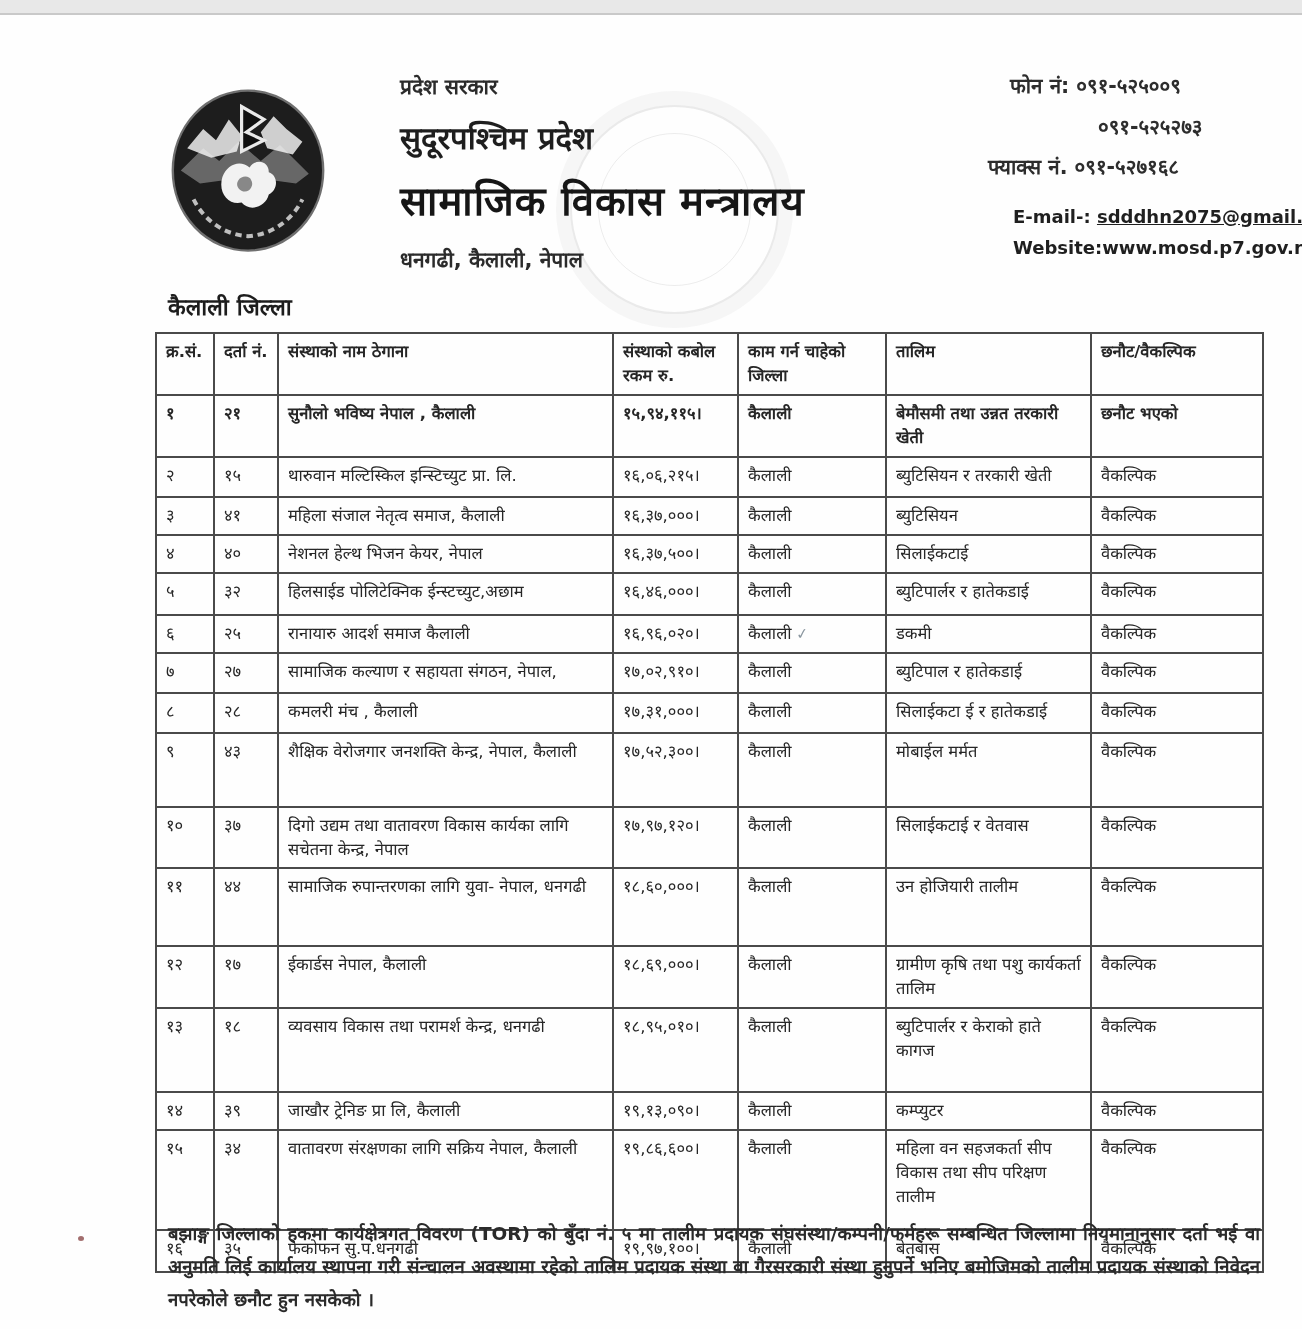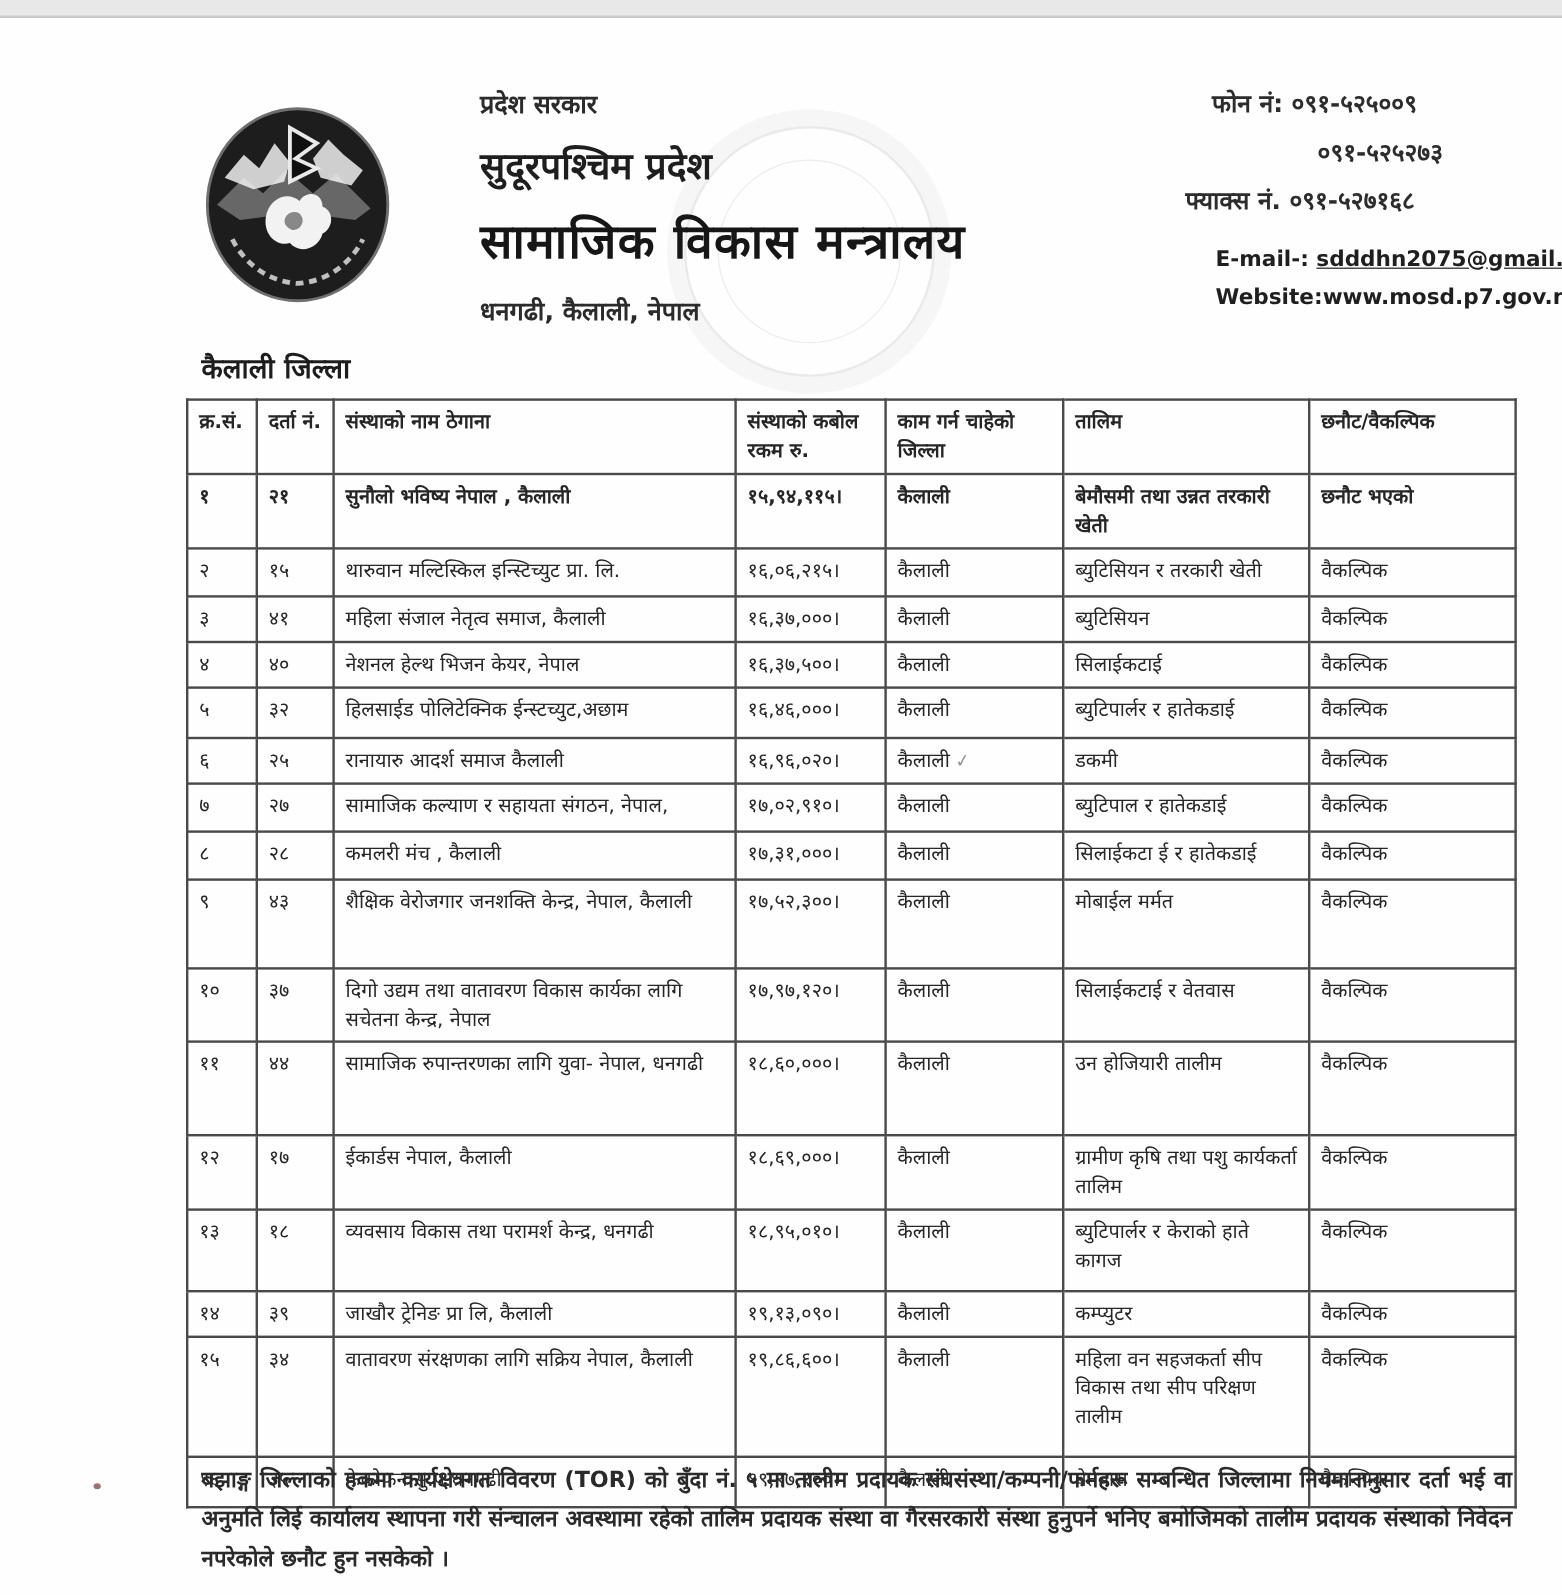--- a/index.html
+++ b/index.html
@@ -64,21 +64,21 @@
   tbody tr:nth-child(3){height:36px;}
   tbody tr:nth-child(4){height:35px;}
   tbody tr:nth-child(5){height:42px;}
   tbody tr:nth-child(6){height:35px;}
   tbody tr:nth-child(7){height:40px;}
   tbody tr:nth-child(8){height:40px;}
   tbody tr:nth-child(9){height:74px;}
   tbody tr:nth-child(10){height:55px;}
   tbody tr:nth-child(11){height:78px;}
   tbody tr:nth-child(12){height:58px;}
-  tbody tr:nth-child(13){height:68px;}
+  tbody tr:nth-child(13){height:84px;}
   tbody tr:nth-child(14){height:38px;}
   tbody tr:nth-child(15){height:100px;}
   tbody tr:nth-child(16){height:42px;}
   td .pen-check{
     display:inline-block;margin-left:4px;color:#8b97a0;font-size:15px;
     transform:rotate(-8deg);font-weight:normal;
   }
   
   .footer-note{
     position:absolute;left:168px;top:1218px;width:1092px;

